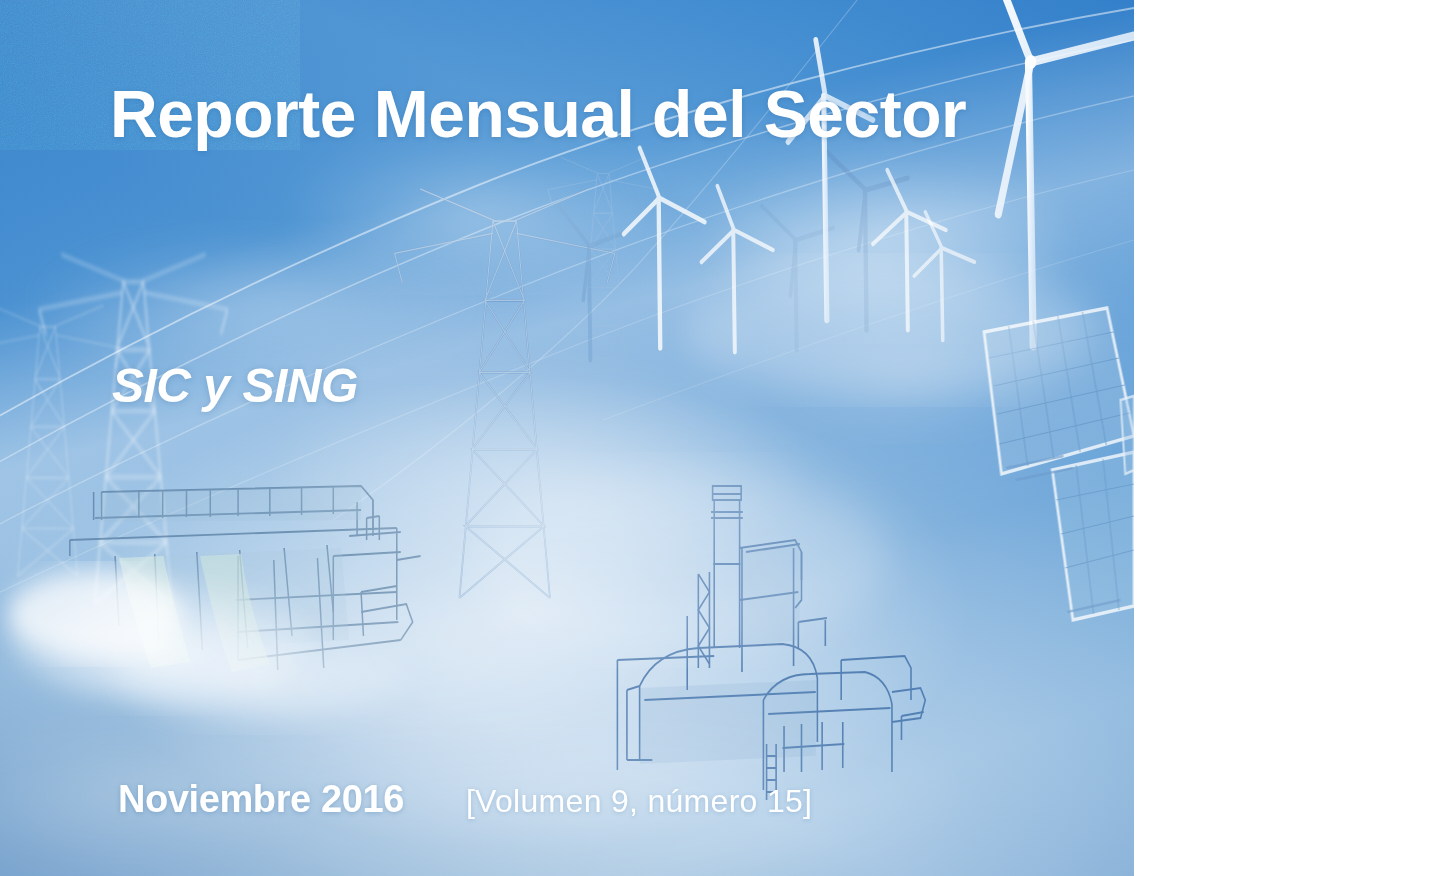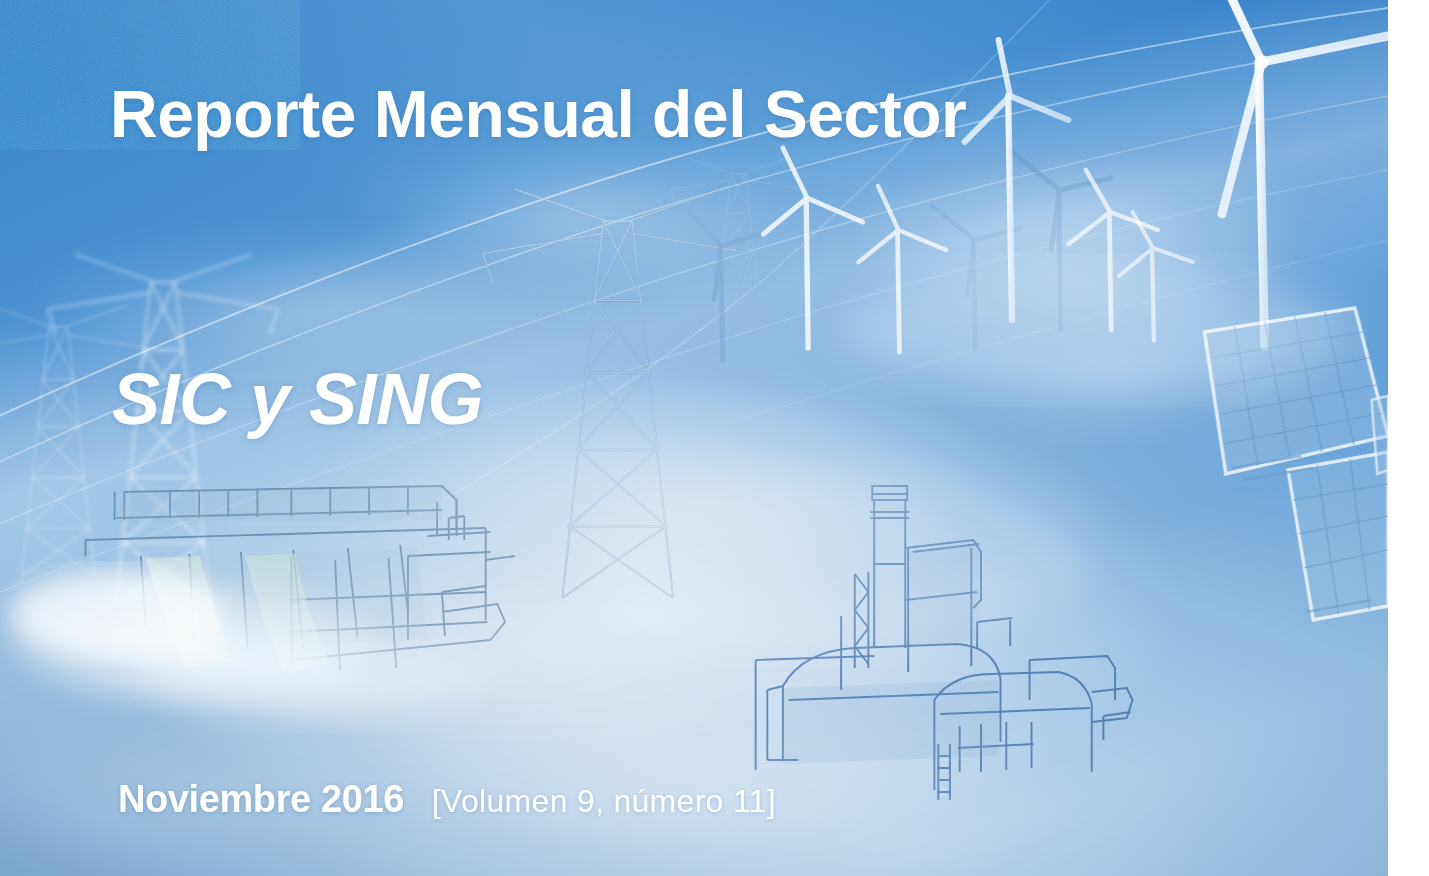--- a/index.html
+++ b/index.html
@@ -1,20 +1,20 @@
 <!DOCTYPE html>
 <html><head>
 <meta charset="utf-8">
 <style>
   html,body{margin:0;padding:0;background:#fff;}
   body{font-family:"Liberation Sans",sans-serif;}
 
   #cover{
     position:relative;
-    width:1388px;height:876px;
+    width:1134px;height:876px;
     overflow:hidden;
     background:#4a91d1;
   }
 
   
   .sky{position:absolute;inset:0;}
   .sky-base{
     background:
       radial-gradient(120% 95% at 52% 118%, #e8f1fa 0%, #dbe9f6 14%, #c3daf0 30%, #a5c7e6 48%, #7fb0dc 68%, #5d9ad4 86%, #4a90d0 100%);
   }
@@ -49,27 +49,27 @@
   
   .txt{position:absolute;z-index:40;color:#fff;}
   #title{
     left:110px;top:76px;width:960px;
     font-size:66px;font-weight:bold;line-height:1.17;
     letter-spacing:-.5px;
     text-shadow:0 1px 5px rgba(40,95,150,.30);
   }
   #subtitle{
     left:112px;top:358px;
-    font-size:72px;font-weight:bold;font-style:italic;
+    font-size:48px;font-weight:bold;font-style:italic;
     letter-spacing:-.5px;
     text-shadow:0 1px 6px rgba(40,95,150,.26);
   }
   #footer{
     left:118px;top:778px;
-    display:flex;align-items:baseline;gap:28px;
+    display:flex;align-items:baseline;gap:62px;
   }
   #date{
     font-size:38px;font-weight:bold;letter-spacing:-.4px;
     text-shadow:0 1px 5px rgba(40,95,150,.30);
   }
   #volume{
     font-size:32px;font-weight:300;letter-spacing:.3px;
     text-shadow:0 1px 4px rgba(40,95,150,.24);
   }
 </style>
@@ -345,16 +345,16 @@
   </svg>
 
   <div class="txt" id="title">
     <div>Reporte Mensual del Sector</div>
   </div>
 
   <div class="txt" id="subtitle">SIC y SING</div>
 
   <div class="txt" id="footer">
     <span id="date">Noviembre 2016</span>
-    <span id="volume">[Volumen 9, número 11]</span>
+    <span id="volume">[Volumen 9, número 15]</span>
   </div>
 
 </div>
 
 </body></html>

